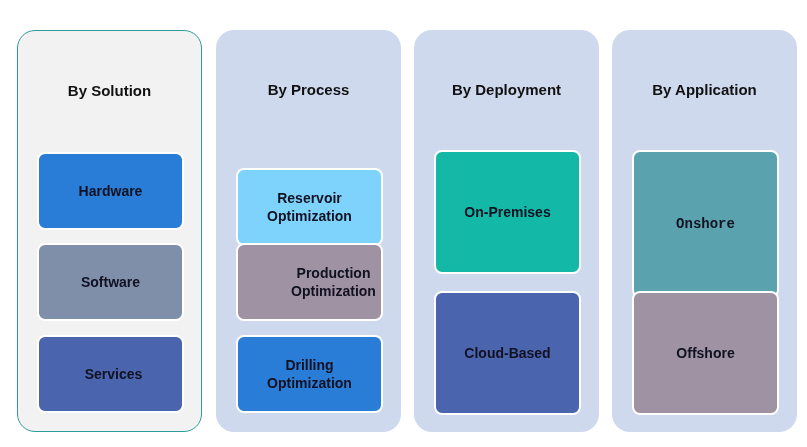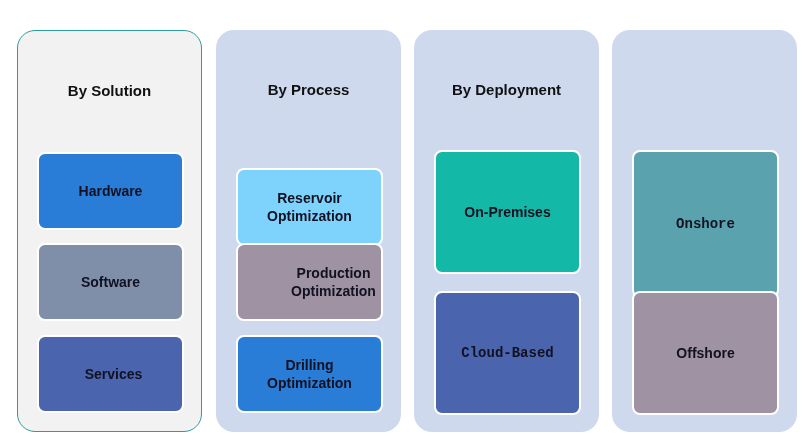--- a/index.html
+++ b/index.html
@@ -44,25 +44,26 @@
       <div class="box" style="top: 305px; height: 78px; left: 20px; background: rgb(42, 125, 214);">
         <span style="white-space: pre-line;">Drilling
 Optimization</span>
       </div>
     </div>
     <div class="col" style="left: 414px; background: rgb(207, 217, 238);">
       <div class="col-title">By Deployment</div>
       <div class="box" style="top: 120px; height: 124px; left: 20px; background: #14b8a6;">
         <span style="white-space: pre-line;">On-Premises</span>
       </div>
-      <div class="box" style="top: 261px; height: 124px; left: 20px; background: rgb(74, 101, 174); font-family: Liberation Mono, monospace;">
+      <div class="box" style="top: 261px; height: 124px; left: 20px; background: rgb(74, 101, 174);">
         <span style="white-space: pre-line;">Cloud-Based</span>
       </div>
     </div>
     <div class="col" style="left: 612px; background: rgb(207, 217, 238);">
+      <div class="col-title">By Application</div>
       <div class="box" style="top: 120px; height: 148px; left: 20px; background: rgb(90, 163, 174); font-family: Liberation Mono, monospace;">
         <span style="white-space: pre-line;">Onshore</span>
       </div>
       <div class="box" style="top: 261px; height: 124px; left: 20px; background: rgb(159, 146, 162);">
         <span style="white-space: pre-line;">Offshore</span>
       </div>
     </div>
   </div>
 
 </body></html>

